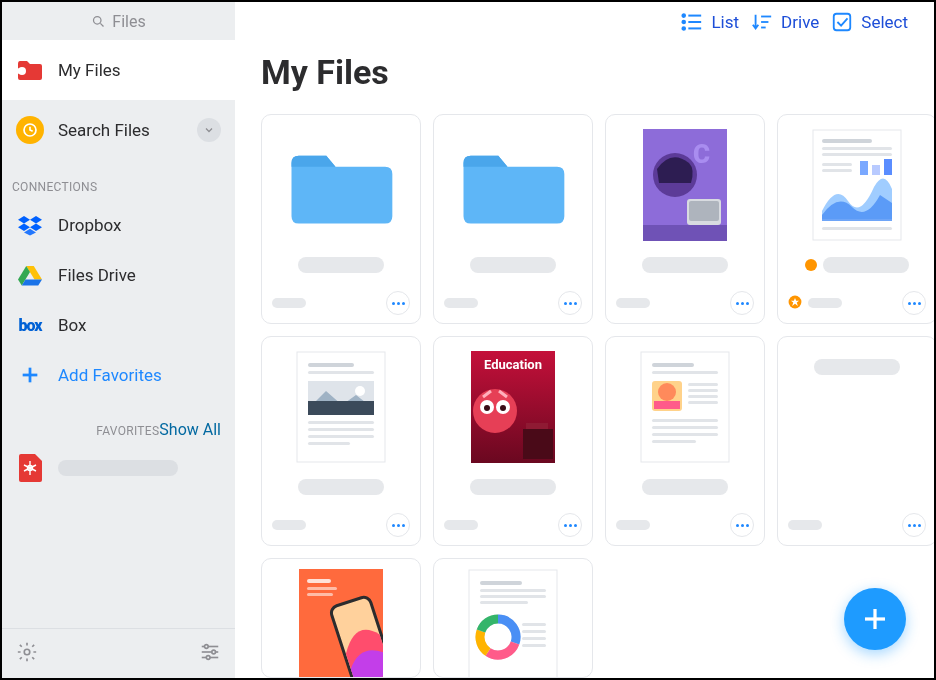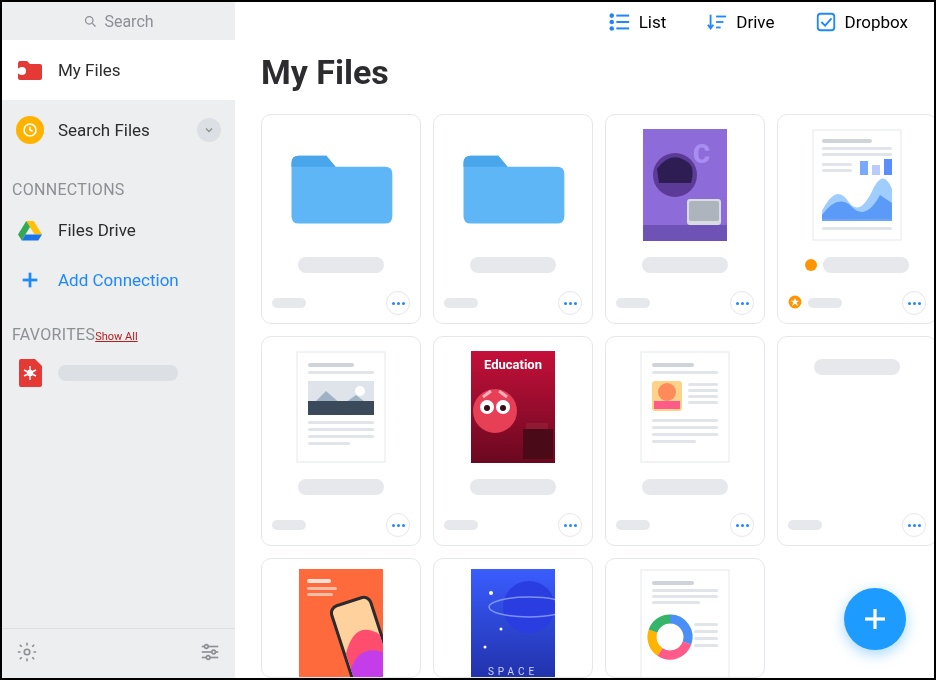--- a/index.html
+++ b/index.html
@@ -10,36 +10,36 @@
   .sidebar { width: 233px; background: #eceef0; display: flex; flex-direction: column; height: 100%; }
   .searchbar { height: 38px; display: flex; align-items: center; justify-content: center; gap: 6px; color: #8e8e93; font-size: 16px; }
   .search-icon svg { width: 15px; height: 15px; stroke: #8e8e93; fill: none; display: block; }
   .sidebar-item { display: flex; align-items: center; gap: 14px; padding: 0 14px; height: 50px; font-size: 17px; color: #2c2c2e; cursor: pointer; }
   .sidebar-item.top { height: 60px; }
   .sidebar-item.active { background: #fff; }
   .icon-circle { width: 28px; height: 28px; border-radius: 50%; display: flex; align-items: center; justify-content: center; flex: 0 0 28px; }
   .chev { margin-left: auto; width: 24px; height: 24px; border-radius: 50%; background: #dcdfe3; display: flex; align-items: center; justify-content: center; }
   .chev svg { width: 12px; height: 12px; stroke: #8e8e93; fill: none; }
 
-  .section-label { font-size: 16px; letter-spacing: 0.3px; color: #8e8e93; padding: 20px 10px 6px 10px; text-transform: uppercase; }
-  .section-header { display: flex; align-items: baseline; justify-content: flex-start; padding: 20px 14px 6px 10px; }
-  .show-all { font-size: 11px; color: #b91c1c; cursor: pointer; text-decoration: underline; }
+  .section-label { font-size: 12px; letter-spacing: 0.3px; color: #8e8e93; padding: 20px 10px 6px 10px; text-transform: uppercase; }
+  .section-header { display: flex; align-items: baseline; justify-content: flex-end; padding: 20px 14px 6px 10px; }
+  .show-all { font-size: 16px; color: #0369a1; cursor: pointer; }
 
   .conn-icon { width: 28px; height: 28px; display: flex; align-items: center; justify-content: center; flex: 0 0 28px; }
 
   .fav-item { display: flex; align-items: center; gap: 14px; padding: 0 14px; height: 46px; }
   .fav-pill { width: 120px; height: 16px; border-radius: 8px; background: #dcdfe3; }
 
   .sidebar-spacer { flex: 1; }
   .sidebar-footer { height: 50px; border-top: 1px solid #dcdfe3; display: flex; align-items: center; justify-content: space-between; padding: 0 14px; }
   .footer-btn svg { width: 22px; height: 22px; stroke: #8e8e93; fill: none; }
 
   
   .main { flex: 1; display: flex; flex-direction: column; background: #fff; overflow: hidden; }
-  .toolbar { height: 48px; display: flex; align-items: center; justify-content: flex-end; gap: 40px; padding: 9px 26px; color: #000000; font-size: 17px; }
+  .toolbar { height: 48px; display: flex; align-items: center; justify-content: flex-end; gap: 12px; padding: 9px 26px; color: #1d4ed8; font-size: 17px; }
   .tool-item { display: flex; align-items: center; gap: 8px; cursor: pointer; }
   .tool-item svg { stroke: #1e88ff; fill: none; }
 
   .page-title { font-size: 34px; font-weight: 700; color: #2c2c2e; padding: 10px 26px 22px 26px; }
 
   .grid { display: grid; grid-template-columns: repeat(4, 160px); gap: 12px; padding: 0 26px; }
 
   .card { width: 160px; height: 210px; border: 1px solid #e5e7eb; border-radius: 10px; display: flex; flex-direction: column; align-items: center; padding: 10px 10px 8px 10px; position: relative; }
   .thumb { width: 120px; height: 120px; display: flex; align-items: center; justify-content: center; }
   .thumb svg { display: block; }
@@ -62,21 +62,21 @@
 
 <aside class="sidebar">
 
   <div class="searchbar">
     <span class="search-icon">
       <svg viewBox="0 0 24 24" stroke-width="2">
           <circle cx="10" cy="10" r="6"></circle>
           <line x1="20" y1="20" x2="15" y2="15"></line>
         </svg>
     </span>
-    <span>Search</span>
+    <span>Files</span>
   </div>
 
   <div class="sidebar-item top active">
     <span class="icon-circle">
       <svg width="28" height="28" viewBox="0 0 28 28">
         <path d="M2 8 L2 22 Q2 24 4 24 L24 24 Q26 24 26 22 L26 10 Q26 8 24 8 L14 8 L11 5 L4 5 Q2 5 2 8 Z" fill="#e53935"></path>
         <circle cx="6" cy="15" r="4" fill="#fff"></circle>
         <path d="M6 15 L2 12 L2 18 Z" fill="#fff"></path>
       </svg>
     </span>
@@ -94,41 +94,57 @@
     <span class="chev">
       <svg viewBox="0 0 24 24" stroke-width="2.5">
           <path d="M6 9 L12 15 L18 9"></path>
         </svg>
     </span>
   </div>
 
   <div class="section-label">Connections</div>
 
 
+  <div class="sidebar-item">
+    <span class="conn-icon">
+      <svg width="24" height="22" viewBox="0 0 32 28" fill="#0061ff">
+        <path d="M8 2 L16 7 L8 12 L0 7 Z"></path>
+          <path d="M24 2 L32 7 L24 12 L16 7 Z"></path>
+        <path d="M8 12 L16 17 L8 22 L0 17 Z"></path>
+          <path d="M24 12 L32 17 L24 22 L16 17 Z"></path>
+        <path d="M16 19 L24 24 L16 28 L8 24 Z" opacity="0.85"></path>
+      </svg>
+    </span>
+    <span>Dropbox</span>
+  </div>
 
   <div class="sidebar-item">
     <span class="conn-icon">
       <svg width="24" height="22" viewBox="0 0 32 28">
         <path d="M11 2 L21 2 L32 20 L22 20 Z" fill="#ffc107"></path>
         <path d="M11 2 L0 20 L5 28 L16 10 Z" fill="#34a853"></path>
         <path d="M32 20 L27 28 L5 28 L10 20 Z" fill="#1a73e8"></path>
       </svg>
     </span>
     <span>Files Drive</span>
   </div>
 
+  <div class="sidebar-item">
+    <span class="conn-icon" style="color:#0061d5;font-weight:900;font-size:16px;letter-spacing:-1px;">box</span>
+    <span>Box</span>
+  </div>
 
   <div class="sidebar-item" style="color:#1e88ff;">
     <span class="conn-icon">
       <svg width="22" height="22" viewBox="0 0 24 24" stroke="#1e88ff" stroke-width="3">
           <line x1="12" y1="4" x2="12" y2="20"></line>
           <line x1="4" y1="12" x2="20" y2="12"></line>
         </svg>
     </span>
-    <span>Add Connection</span>
+    <span>Add Favorites</span>
   </div>
 
   <div class="section-header">
     <span class="section-label" style="padding:0;">Favorites</span>
     <span class="show-all">Show All</span>
   </div>
 
   <div class="fav-item">
     <span class="conn-icon">
       <svg width="24" height="28" viewBox="0 0 24 28">
@@ -185,21 +201,21 @@
           <line x1="11" y1="10" x2="19" y2="10"></line>
           <line x1="11" y1="16" x2="16" y2="16"></line>
         </svg>
       <span>Drive</span>
     </div>
     <div class="tool-item">
       <svg width="22" height="22" viewBox="0 0 24 24" stroke-width="2">
           <rect x="3" y="3" width="18" height="18" rx="3"></rect>
           <path d="M7 12 L11 16 L18 8"></path>
         </svg>
-      <span>Dropbox</span>
+      <span>Select</span>
     </div>
   </div>
 
   <h1 class="page-title">My Files</h1>
 
   <div class="grid">
 
     <div class="card">
       <div class="thumb">
         <svg width="110" height="90" viewBox="0 0 120 96">
@@ -412,39 +428,20 @@
           <g transform="rotate(-18 60 70)">
             <rect x="40" y="30" width="44" height="86" rx="9" fill="#2c2c2e"></rect>
             <rect x="43" y="33" width="38" height="80" rx="6" fill="#ffd19c"></rect>
             <path d="M43 80 Q62 50 81 72 L81 113 L43 113 Z" fill="#ff4d6d"></path>
             <path d="M43 96 Q60 74 81 92 L81 113 L43 113 Z" fill="#b93cff" opacity="0.85"></path>
           </g>
         </svg>
       </div>
     </div>
 
-    <div class="card">
-      <div class="thumb">
-        <svg width="84" height="112" viewBox="0 0 84 112">
-          <defs>
-              <linearGradient id="sp" x1="0" y1="0" x2="0" y2="1">
-                <stop offset="0" stop-color="#3a5dff"></stop>
-                <stop offset="1" stop-color="#2030a8"></stop>
-              </linearGradient>
-            </defs>
-          <rect width="84" height="112" fill="url(#sp)"></rect>
-          <circle cx="58" cy="38" r="26" fill="#2a3de0"></circle>
-          <ellipse cx="58" cy="38" rx="40" ry="10" fill="none" stroke="#9fb4ff" stroke-width="1.5" opacity="0.7"></ellipse>
-          <circle cx="20" cy="24" r="2" fill="#fff"></circle>
-            <circle cx="30" cy="60" r="1.5" fill="#fff"></circle>
-            <circle cx="14" cy="78" r="1.5" fill="#fff"></circle>
-          <text x="42" y="106" font-size="10" fill="#c9d3ff" text-anchor="middle" letter-spacing="4">SPACE</text>
-        </svg>
-      </div>
-    </div>
 
     <div class="card">
       <div class="thumb">
         <svg width="90" height="112" viewBox="0 0 90 112">
           <rect x="1" y="1" width="88" height="110" fill="#fff" stroke="#e5e7eb"></rect>
           <rect x="12" y="12" width="42" height="4" rx="2" fill="#cfd4da"></rect>
           <rect x="12" y="20" width="66" height="3" rx="1.5" fill="#e1e4e8"></rect>
           <rect x="12" y="26" width="66" height="3" rx="1.5" fill="#e1e4e8"></rect>
           <rect x="12" y="32" width="48" height="3" rx="1.5" fill="#e1e4e8"></rect>
           <g transform="translate(30 68)">

